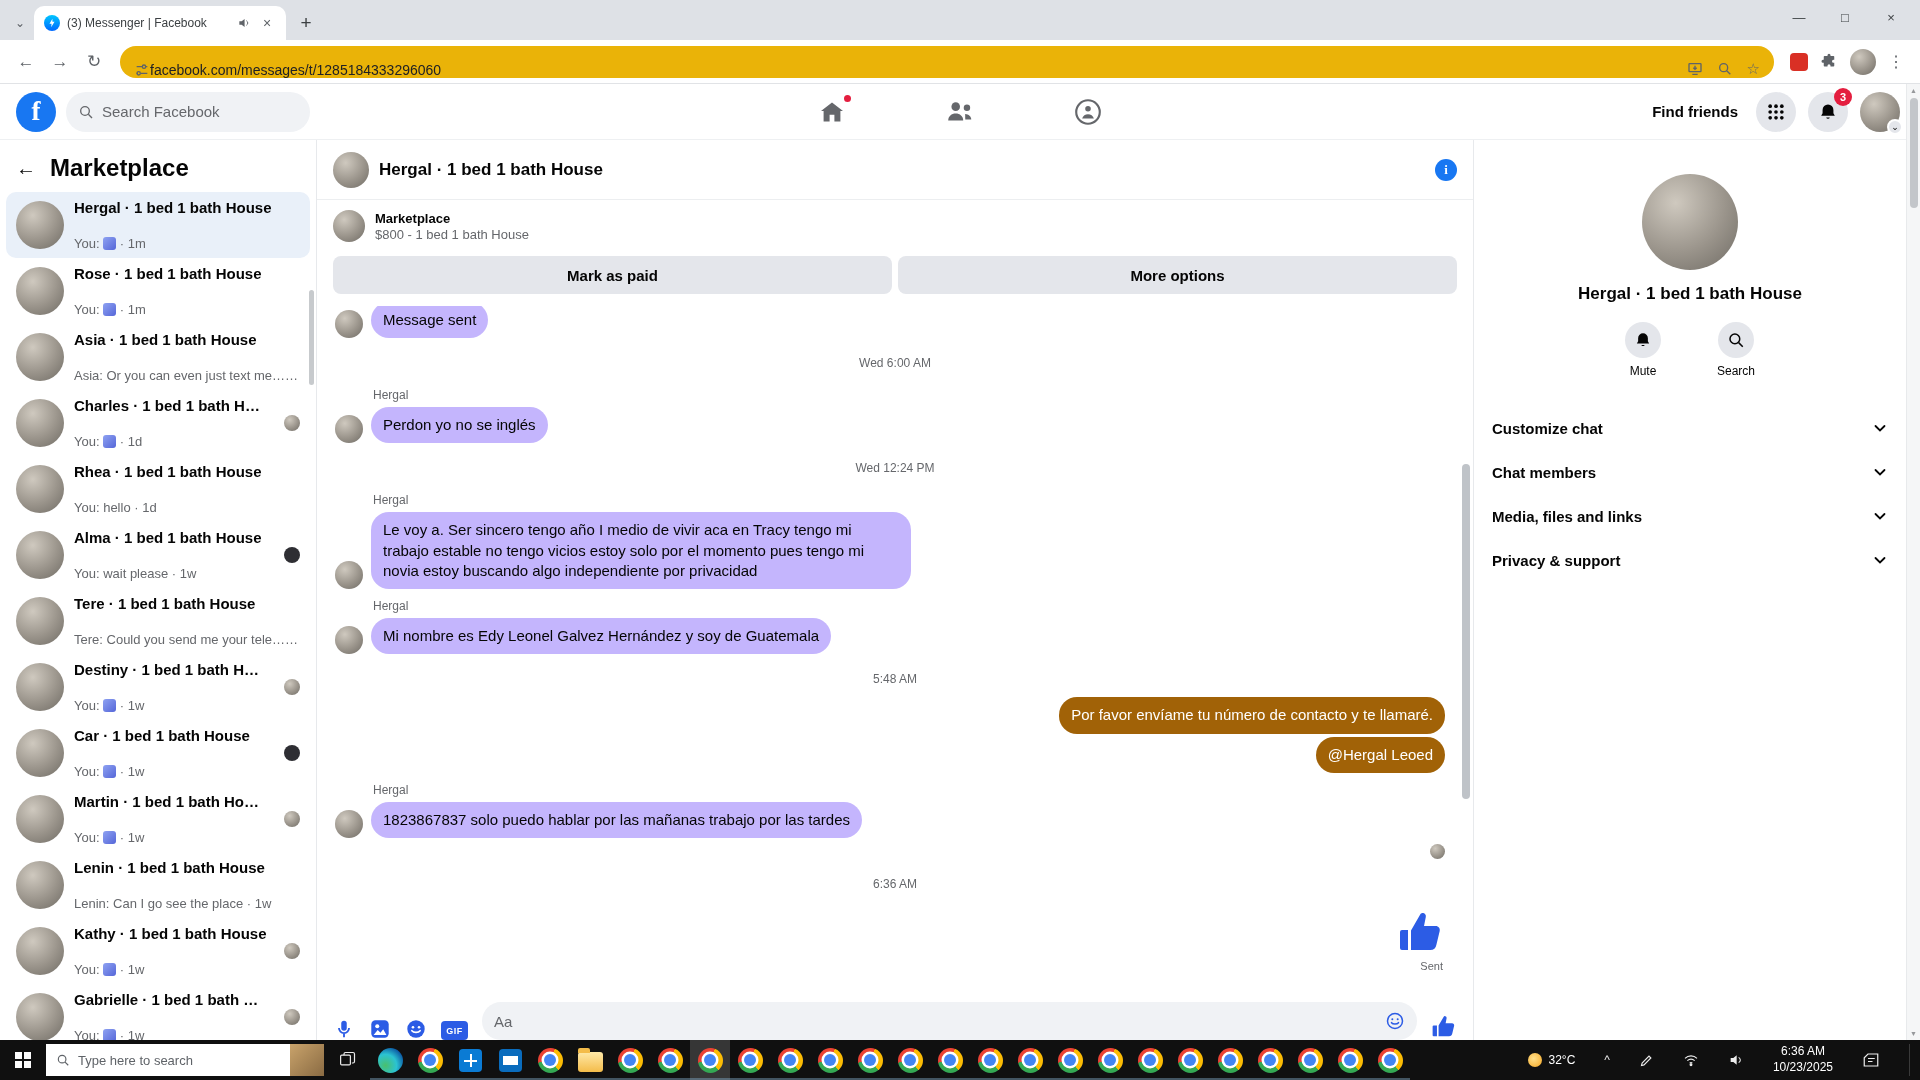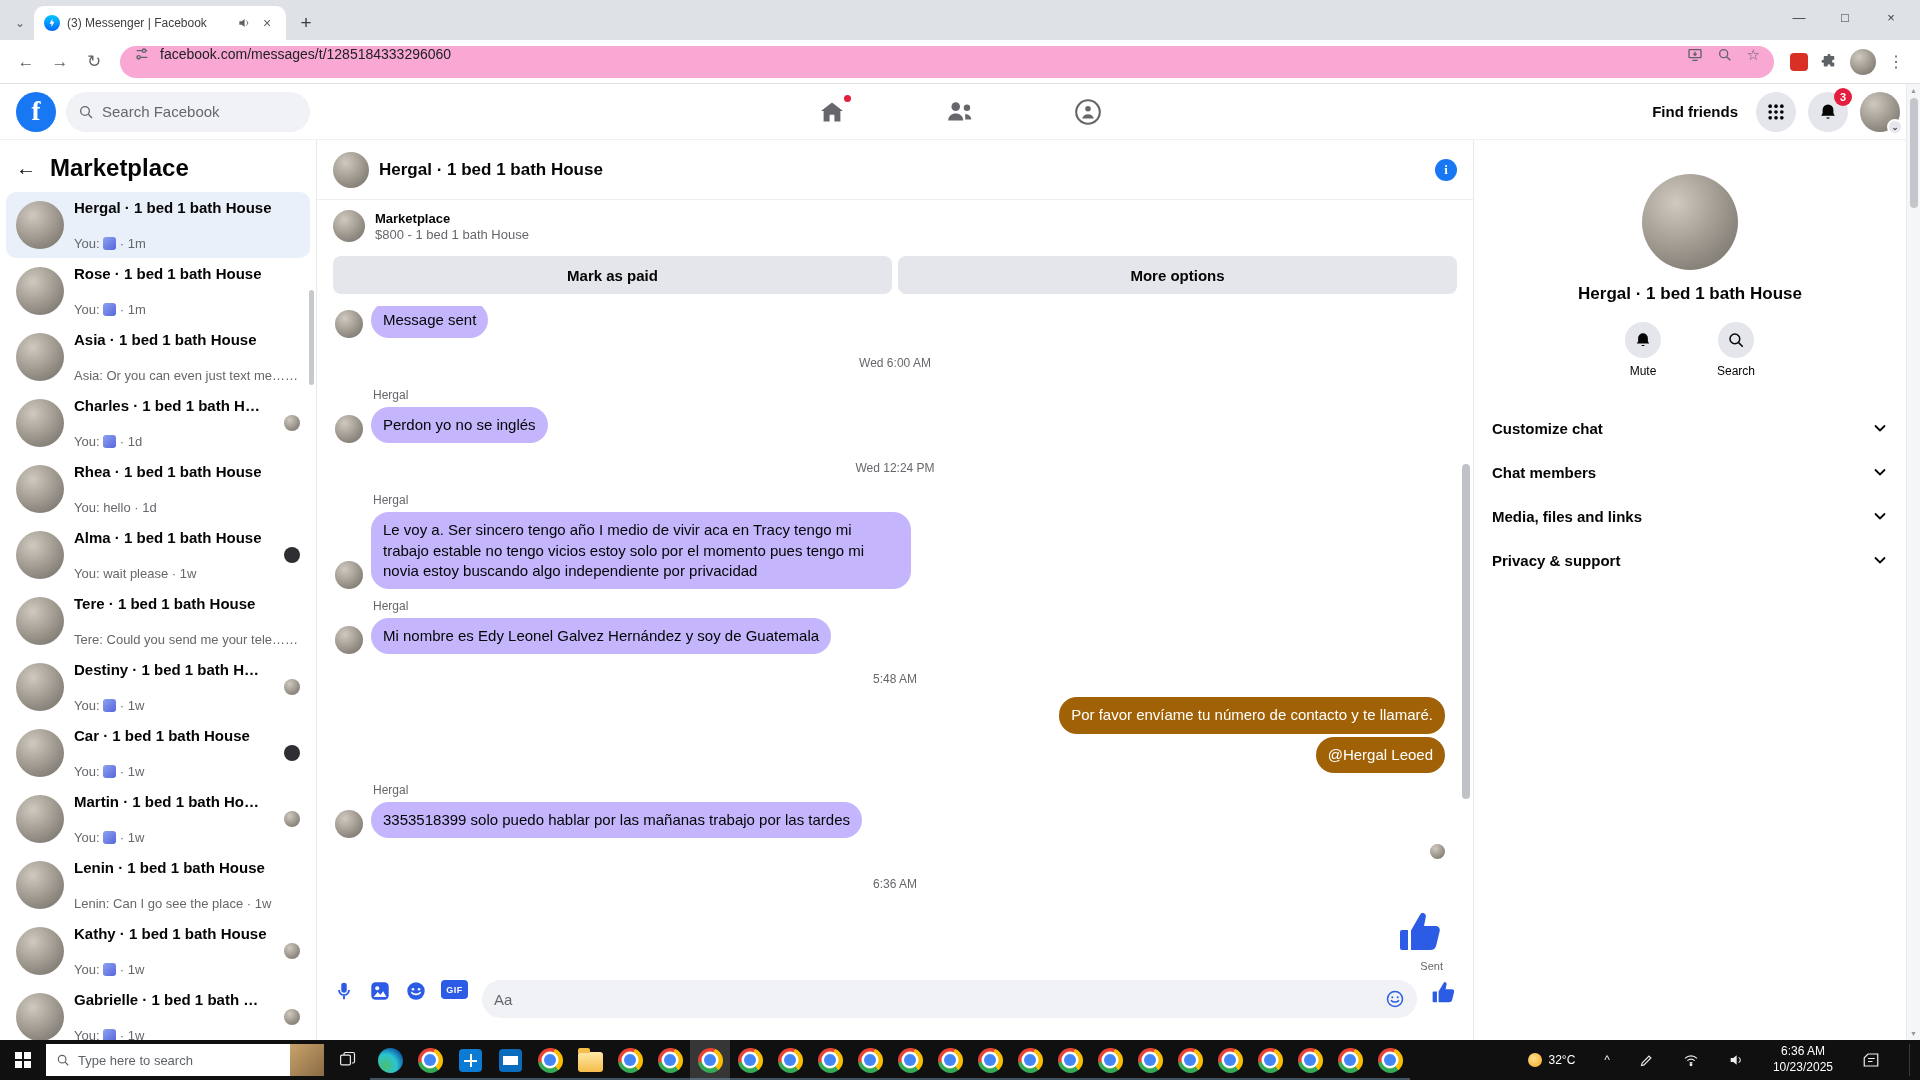--- a/index.html
+++ b/index.html
@@ -16,21 +16,21 @@
 .tab{width:252px;height:34px;background:#fff;border-radius:10px 10px 0 0;display:flex;align-items:center;gap:7px;padding:0 10px}
 .favicon{width:16px;height:16px;border-radius:50%;background:linear-gradient(180deg,#00c6ff,#0068ff);display:flex;align-items:center;justify-content:center;flex:none}
 .tab-title{flex:1;font-size:12px;color:#3c4043;white-space:nowrap;overflow:hidden;text-overflow:ellipsis}
 .tab-ico{color:#5f6368;flex:none;display:flex}
 .tab-close{width:18px;height:18px;border-radius:50%;display:flex;align-items:center;justify-content:center;color:#5f6368;font-size:14px;flex:none}
 .newtab{width:28px;height:28px;margin:0 0 3px 6px;display:flex;align-items:center;justify-content:center;color:#3c4043;font-size:19px}
 .wincontrols{margin-left:auto;display:flex;align-self:flex-start}
 .winbtn{width:46px;height:34px;display:flex;align-items:center;justify-content:center;color:#3c4043;font-size:13px}
 .toolbar{height:44px;background:#fff;display:flex;align-items:center;gap:2px;padding:0 10px;border-bottom:1px solid #e1e3e6;flex:none}
 .navbtn{width:32px;height:32px;display:flex;align-items:center;justify-content:center;color:#5f6368;font-size:17px;border-radius:50%}
-.omnibox{flex:1;height:32px;background:#f9a8d4;border-radius:16px;display:flex;align-items:flex-start;gap:10px;padding:0 14px;margin:0 8px}
+.omnibox{flex:1;height:32px;background:#eab308;border-radius:16px;display:flex;align-items:flex-end;gap:0;padding:0 14px;margin:0 8px}
 .url{font-size:14px;color:#202124}
 .omni-right{margin-left:auto;display:flex;align-items:center;gap:14px;color:#5f6368;font-size:15px}
 .toolbar-right{display:flex;align-items:center;gap:12px;padding:0 6px}
 .ext-badge{width:18px;height:18px;border-radius:4px;background:#d93025}
 .profile-dot{width:26px;height:26px;border-radius:50%}
 .kebab{color:#5f6368;font-size:16px}
 
 
 .fbpage{flex:1;display:flex;flex-direction:column;min-height:0;position:relative}
 .fbheader{height:56px;flex:none;display:flex;align-items:center;padding:0 20px 0 16px;position:relative;background:#fff;border-bottom:1px solid #eef0f2}
@@ -87,21 +87,21 @@
 .bubble.in{background:#c4b5fd;color:#050505}
 .bubble.out{background:#a16207;color:#fff}
 .seenrow{margin-top:6px}
 .seendot.small{width:15px;height:15px;margin-left:0}
 .likerow{margin-top:10px}
 .likewrap{display:flex;flex-direction:column;align-items:flex-end;gap:3px}
 .biglike{width:48px;height:48px}
 .biglike svg{width:48px;height:48px}
 .likestatus{font-size:11px;color:#65676b;margin-right:2px}
 .msg-scroll{position:absolute;right:3px;top:324px;width:8px;height:335px;border-radius:4px;background:#bfc3c8}
-.composer{height:60px;flex:none;display:flex;align-items:flex-start;gap:14px;padding:0 16px}
+.composer{height:60px;flex:none;display:flex;align-items:flex-end;gap:14px;padding:0 16px}
 .cico{display:flex;align-items:center;justify-content:center}
 .gifico{width:27px;height:19px;border-radius:4px;background:#2c5ce5;color:#fff;font-size:9px;font-weight:700;display:flex;align-items:center;justify-content:center;letter-spacing:.5px}
 .msginput{flex:1;height:38px;border-radius:19px;background:#f0f2f5;display:flex;align-items:center;padding:0 12px;gap:8px}
 .msginput input{flex:1;font-size:15px;color:#050505}
 .msginput input::placeholder{color:#65676b}
 
 .panel{width:446px;flex:none;display:flex;flex-direction:column;align-items:center;padding:20px 22px 0 8px}
 .avatar96{width:96px;height:96px;border-radius:50%;margin-top:14px}
 .panel-title{font-size:17px;font-weight:700;margin-top:14px;text-align:center}
 .panel-actions{display:flex;gap:56px;margin-top:18px}
@@ -433,21 +433,21 @@
             <div class="msg-time">5:48 AM</div>
             <div class="msg-row right">
               <div class="bubble out">Por favor envíame tu número de contacto y te llamaré.</div>
             </div>
             <div class="msg-row right">
               <div class="bubble out">@Hergal Leoed</div>
             </div>
             <div class="msg-sender">Hergal</div>
             <div class="msg-row">
               <div class="avatar28 photo"></div>
-              <div class="bubble in">3353518399 solo puedo hablar por las mañanas trabajo por las tardes</div>
+              <div class="bubble in">1823867837 solo puedo hablar por las mañanas trabajo por las tardes</div>
             </div>
             <div class="msg-row right seenrow">
               <div class="seendot small photo"></div>
             </div>
             <div class="msg-time">6:36 AM</div>
             <div class="msg-row right likerow">
               <div class="likewrap">
                 <div class="biglike">
                   <svg viewBox="0 0 24 24" fill="#2c5ce5">
                     <path d="M2.5 10.5h3v10h-3a1 1 0 0 1-1-1v-8a1 1 0 0 1 1-1z"></path>

